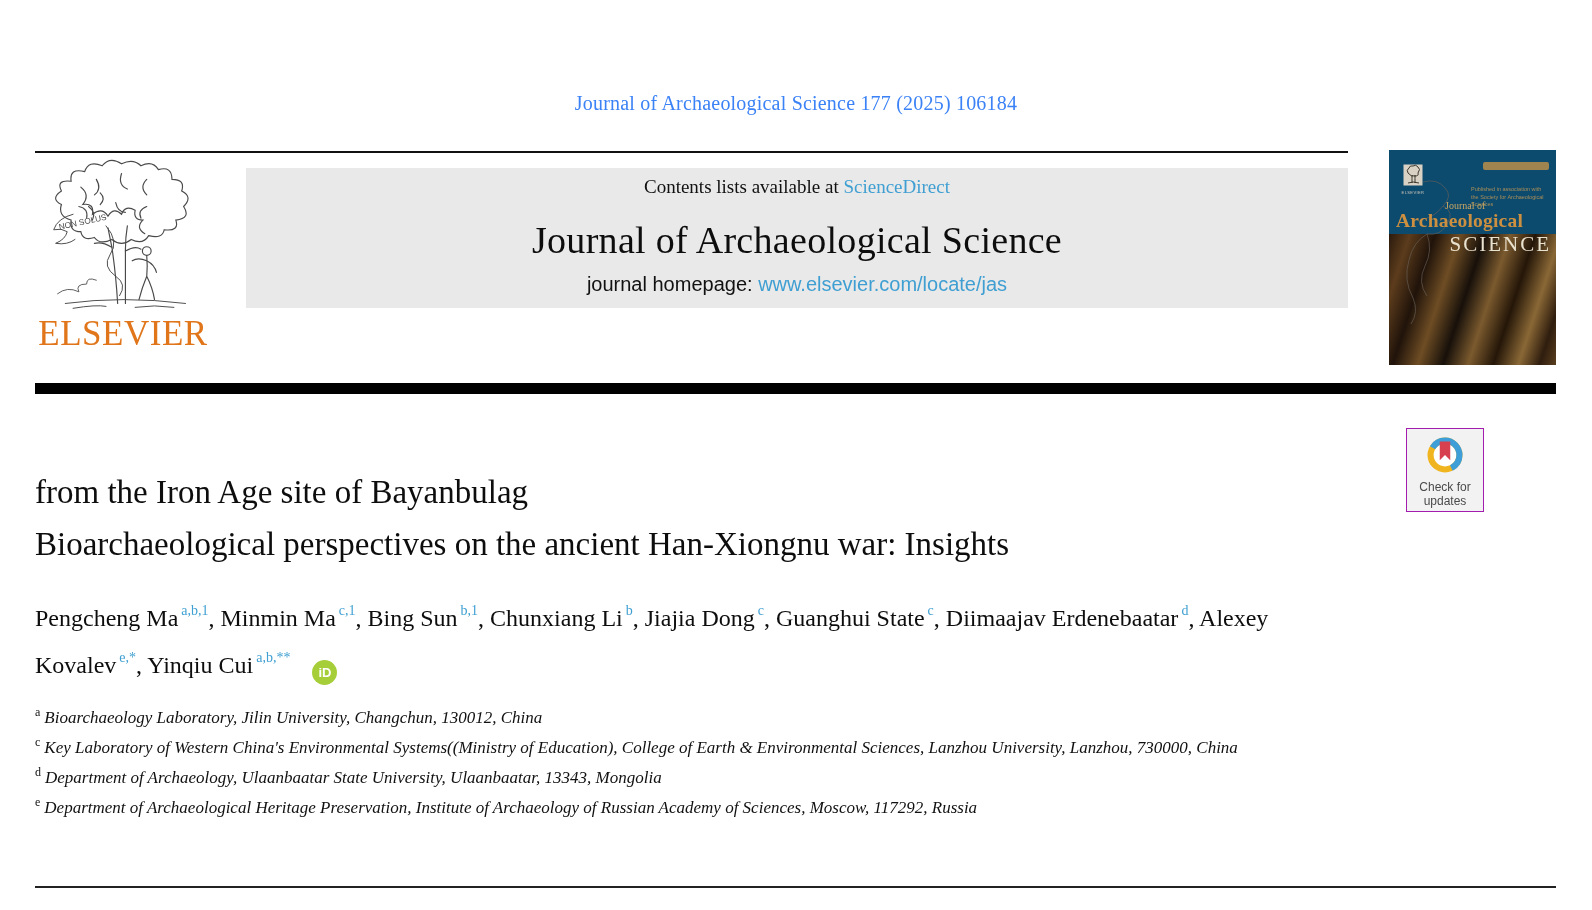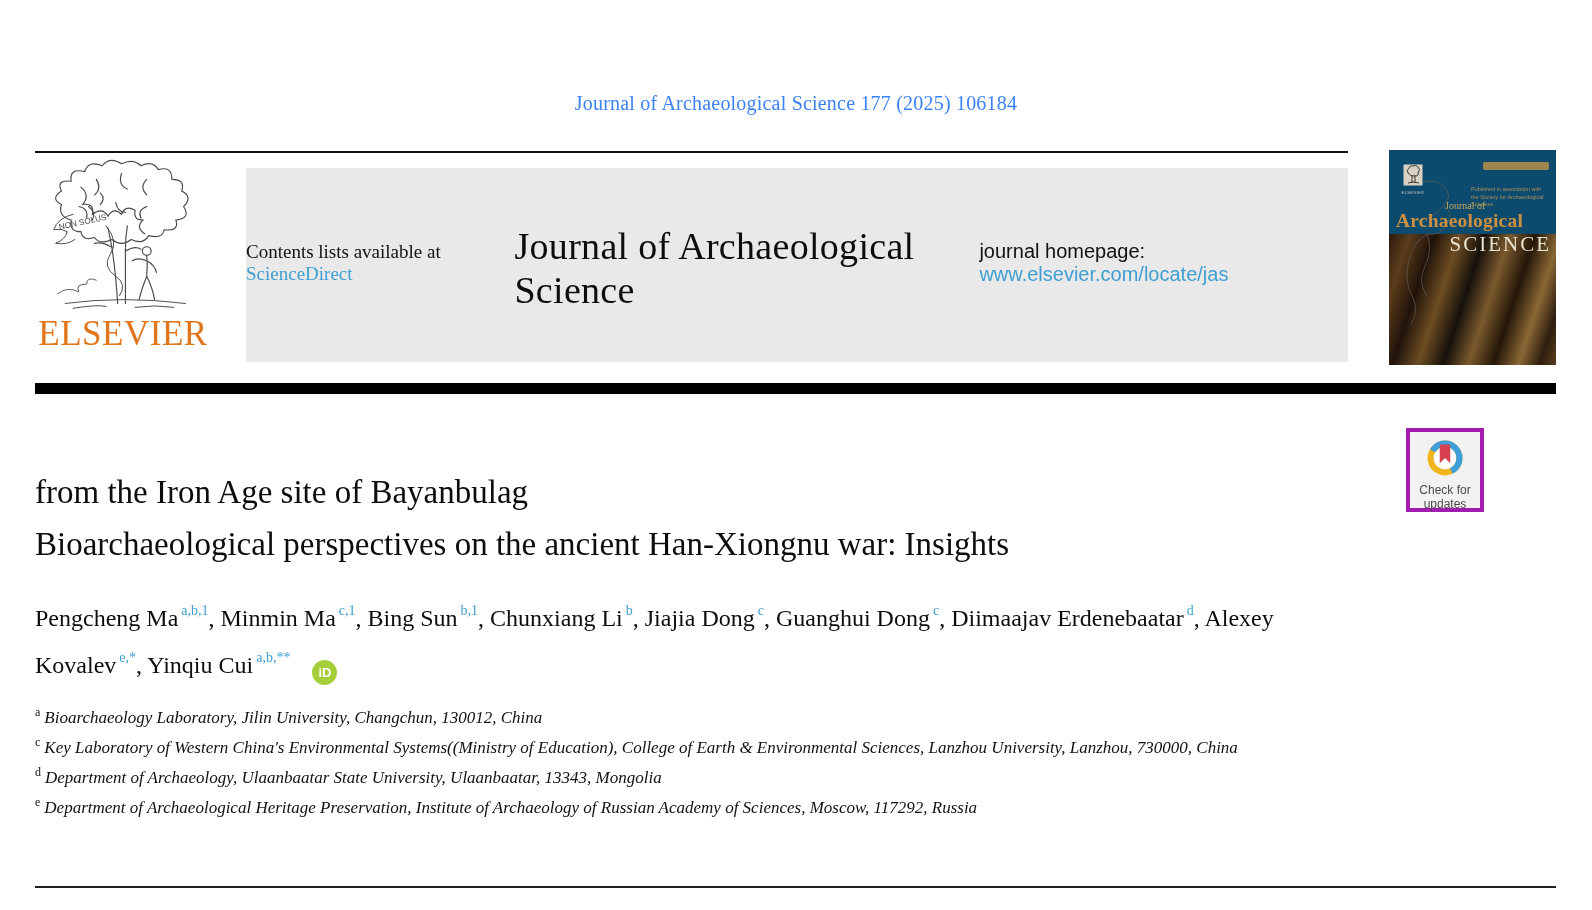--- a/index.html
+++ b/index.html
@@ -18,22 +18,22 @@
   .rule-bottom{position:absolute;top:886px;left:35px;width:1521px;height:2px;background:#222;}
   
   .elsevier{position:absolute;left:33px;top:158px;width:180px;height:208px;text-align:center;}
   .elsevier svg{display:block;margin:0 auto;}
   .elsevier-word{
     font-size:35px;color:#e0751a;letter-spacing:.5px;margin-top:-4px;
     font-family:"Liberation Serif",serif;
   }
   
   .graybox{
-    position:absolute;left:246px;top:168px;width:1102px;height:194px;background:#e9e9e9;
-    display:flex;flex-direction:row;justify-content:space-between;align-items:center;
+    position:absolute;left:246px;top:168px;width:1102px;height:140px;background:#e9e9e9;
+    display:flex;flex-direction:column;justify-content:space-between;align-items:center;
     padding:8px 0 12px 0;box-sizing:border-box;
   }
   .contents-line{font-size:19px;color:#111;}
   .journal-title{font-size:38px;color:#0d0d0d;letter-spacing:.3px;margin-top:9px;}
   .homepage-line{font-family:"Liberation Sans","DejaVu Sans",sans-serif;font-size:20px;color:#111;}
   .link{color:#3f9fd2;text-decoration:none;cursor:pointer;}
   
   .cover{
     position:absolute;left:1389px;top:150px;width:167px;height:215px;background:#0c4a6e;overflow:hidden;
   }
@@ -51,21 +51,21 @@
   .cover .journal-of{position:absolute;left:56px;top:50px;font-size:10px;color:#c9a763;z-index:2;}
   .cover .arch{position:absolute;left:7px;top:60px;font-size:19.5px;font-weight:bold;color:#cd9040;z-index:2;letter-spacing:.2px;}
   .cover .science{
     position:absolute;right:5px;top:82px;font-size:21px;color:#e9e2cf;z-index:2;letter-spacing:2px;
     font-family:"Liberation Serif",serif;
   }
   .cover svg.petroglyph{position:absolute;left:4px;top:26px;z-index:1;}
   
   .badge{
     position:absolute;left:1406px;top:428px;width:78px;height:84px;background:#f2f2f2;
-    border:4px solid #a21caf;text-align:center;cursor:pointer;box-sizing:border-box;padding-top:5px;
+    border:1px solid #a21caf;text-align:center;cursor:pointer;box-sizing:border-box;padding-top:5px;
   }
   .badge-text{
     font-family:"Liberation Sans","DejaVu Sans",sans-serif;font-size:12px;line-height:14px;color:#4a4a4a;
   }
   
   .article{position:absolute;left:35px;top:466px;width:1330px;}
   .title-line{font-size:33px;line-height:52px;color:#0d0d0d;}
   .authors{margin-top:22px;font-size:24px;line-height:42px;color:#0d0d0d;}
   .authors sup{
     color:#3f9fd2;font-size:14px;position:relative;top:-2px;margin-left:3px;
@@ -159,21 +159,21 @@
 <div class="article">
   <div class="title-line">from the Iron Age site of Bayanbulag</div>
   <div class="title-line">Bioarchaeological perspectives on the ancient Han-Xiongnu war: Insights</div>
 
   <div class="authors">
     <span><span>Pengcheng Ma</span><sup>a,b,1</sup><span>, </span></span>
     <span><span>Minmin Ma</span><sup>c,1</sup><span>, </span></span>
     <span><span>Bing Sun</span><sup>b,1</sup><span>, </span></span>
     <span><span>Chunxiang Li</span><sup>b</sup><span>, </span></span>
     <span><span>Jiajia Dong</span><sup>c</sup><span>, </span></span>
-    <span><span>Guanghui Dong</span><sup>c</sup><span>, </span></span>
+    <span><span>Guanghui State</span><sup>c</sup><span>, </span></span>
     <span><span>Diimaajav Erdenebaatar</span><sup>d</sup><span>, </span></span>
     <span><span>Alexey Kovalev</span><sup>e,*</sup><span>, </span></span>
     <span><span>Yinqiu Cui</span><sup>a,b,**</sup><span></span></span><span class="orcid">iD</span>
   </div>
 
   <div class="affils">
     <div class="affil-row"><sup>a</sup><span class="txt">Bioarchaeology Laboratory, Jilin University, Changchun, 130012, China</span></div>
     <div class="affil-row"><sup>c</sup><span class="txt">Key Laboratory of Western China's Environmental Systems((Ministry of Education), College of Earth &amp; Environmental Sciences, Lanzhou University, Lanzhou, 730000, China</span></div>
     <div class="affil-row"><sup>d</sup><span class="txt">Department of Archaeology, Ulaanbaatar State University, Ulaanbaatar, 13343, Mongolia</span></div>
     <div class="affil-row"><sup>e</sup><span class="txt">Department of Archaeological Heritage Preservation, Institute of Archaeology of Russian Academy of Sciences, Moscow, 117292, Russia</span></div>

